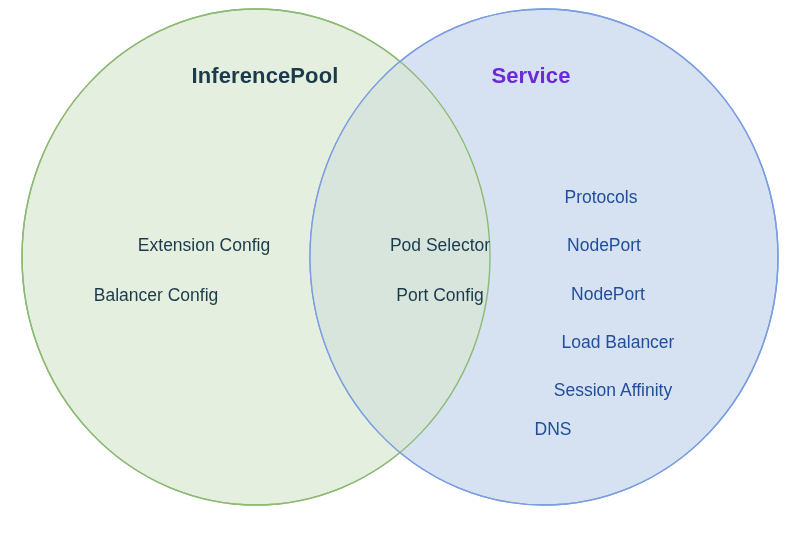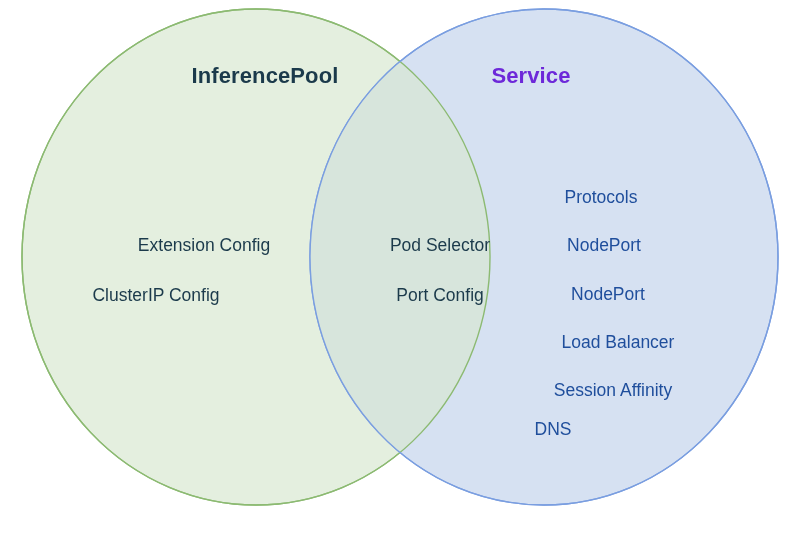--- a/index.html
+++ b/index.html
@@ -94,21 +94,21 @@
     <ellipse cx="544" cy="257" rx="234" ry="248" fill="none" stroke="#7a9ee0" stroke-width="1.4"></ellipse>
   </svg>
 
   <div class="text-layer">
 
     <div class="set-title" id="title-inferencepool">InferencePool</div>
 
     <div class="set-title" id="title-service">Service</div>
 
     <div class="item item-left" style="left:156px; top:241px;margin-left:48px;">Extension Config</div>
-    <div class="item item-left" style="left:156px; top:291px;">ClusterIP Config</div>
+    <div class="item item-left" style="left:156px; top:291px;">Balancer Config</div>
 
     <div class="item item-mid" style="left:400px; top:241px;">Pod Selector</div>
     <div class="item item-mid" style="left:400px; top:291px;">Port Config</div>
 
     <div class="item item-right" style="left:601px; top:193px;">Protocols</div>
     <div class="item item-right" style="left:604px; top:241px;">NodePort</div>
     <div class="item item-right" style="left:608px; top:290px;">NodePort</div>
     <div class="item item-right" style="left:618px; top:338px;">Load Balancer</div>
     <div class="item item-right" style="left:613px; top:386px;">Session Affinity</div>
     <div class="item item-right" style="left:553px; top:425px;">DNS</div>

